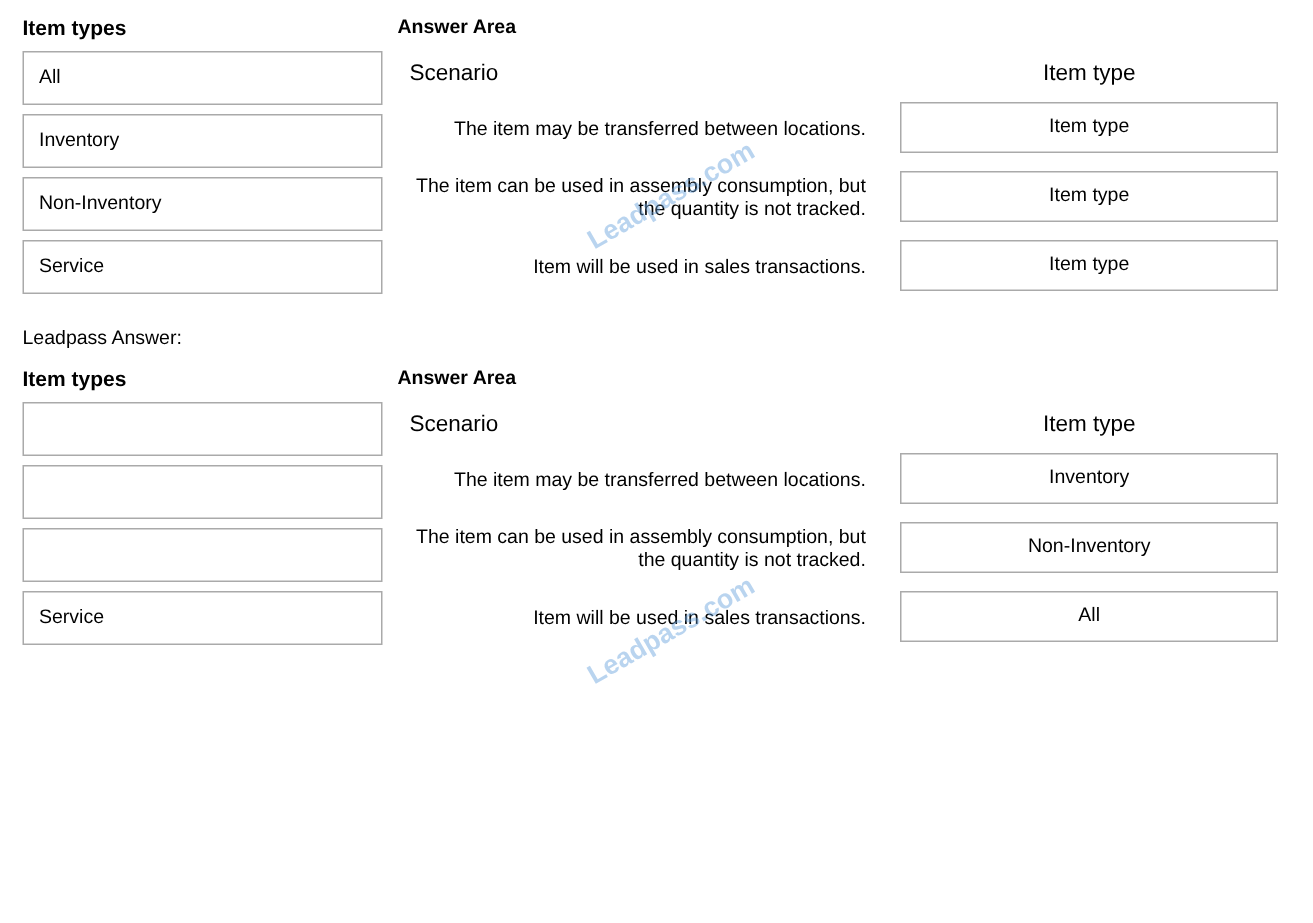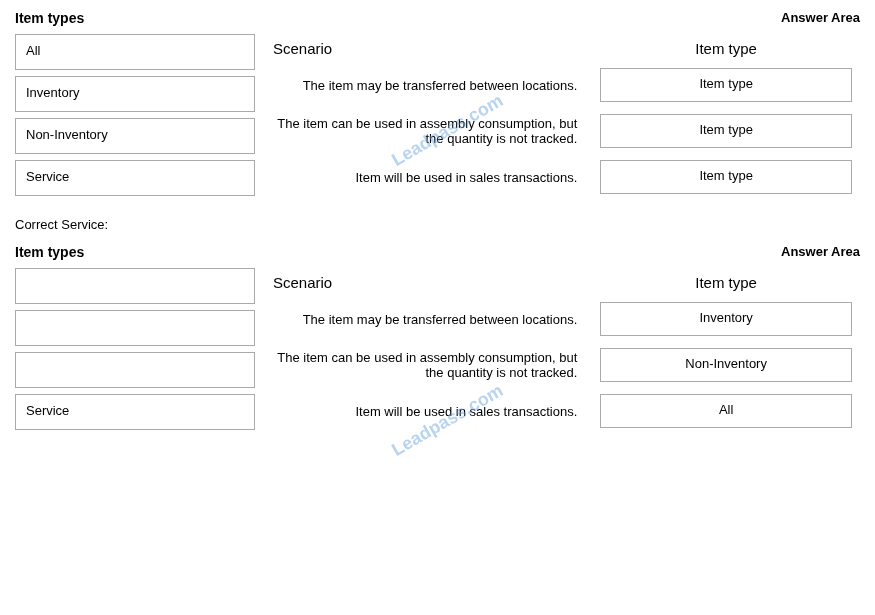--- a/index.html
+++ b/index.html
@@ -37,21 +37,21 @@
     .item-box.empty {
       background: #fff;
       min-height: 36px;
     }
     .answer-area {
       flex: 1;
     }
     .answer-area-title {
       font-weight: bold;
       font-size: 13px;
-      text-align: right;
+      text-align: left;
       margin-bottom: 10px;
     }
     .answer-table {
       width: 100%;
       border-collapse: collapse;
     }
     .answer-table th {
       font-weight: normal;
       text-align: center;
       padding: 5px 8px;
@@ -148,21 +148,21 @@
               <div class="answer-box">Item type</div>
             </td>
           </tr>
         </tbody>
       </table>
     </div>
   </div>
 
   <div class="watermark wm1">Leadpass.com</div>
 
-  <div class="correct-answer-label">Correct Service:</div>
+  <div class="correct-answer-label">Leadpass Answer:</div>
 
   <div class="section">
     <div class="left-panel">
       <h3>Item types</h3>
       <div class="item-box empty"></div>
       <div class="item-box empty"></div>
       <div class="item-box empty"></div>
       <div class="item-box">Service</div>
     </div>
     <div class="answer-area">

